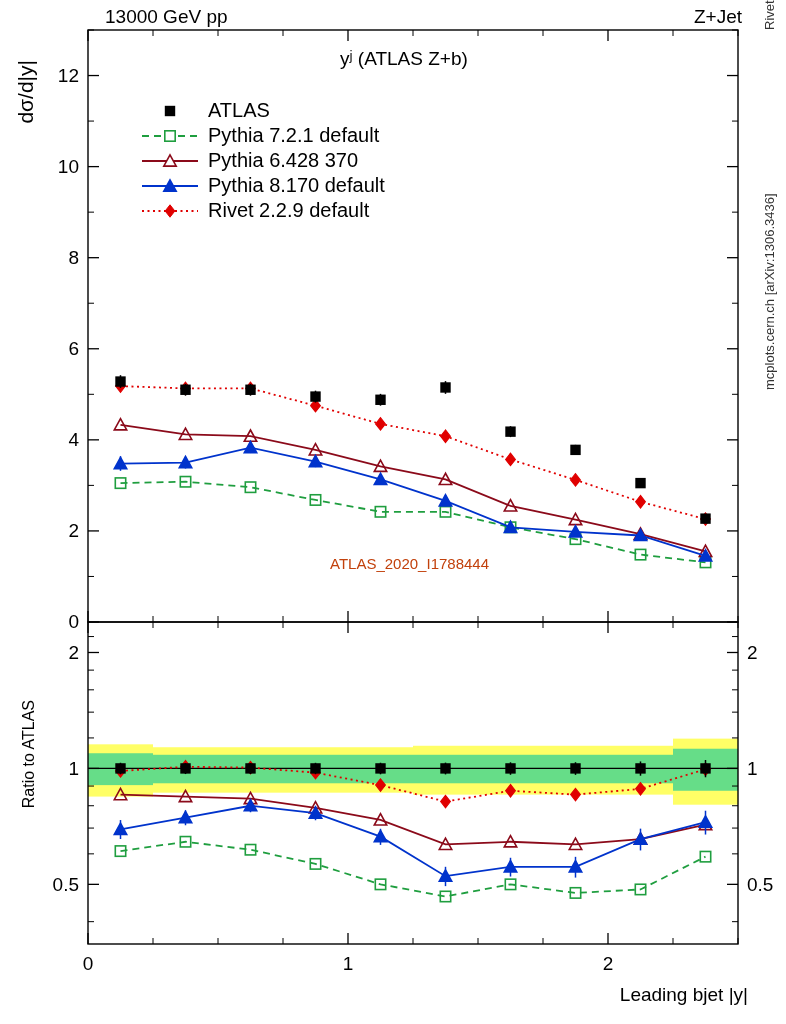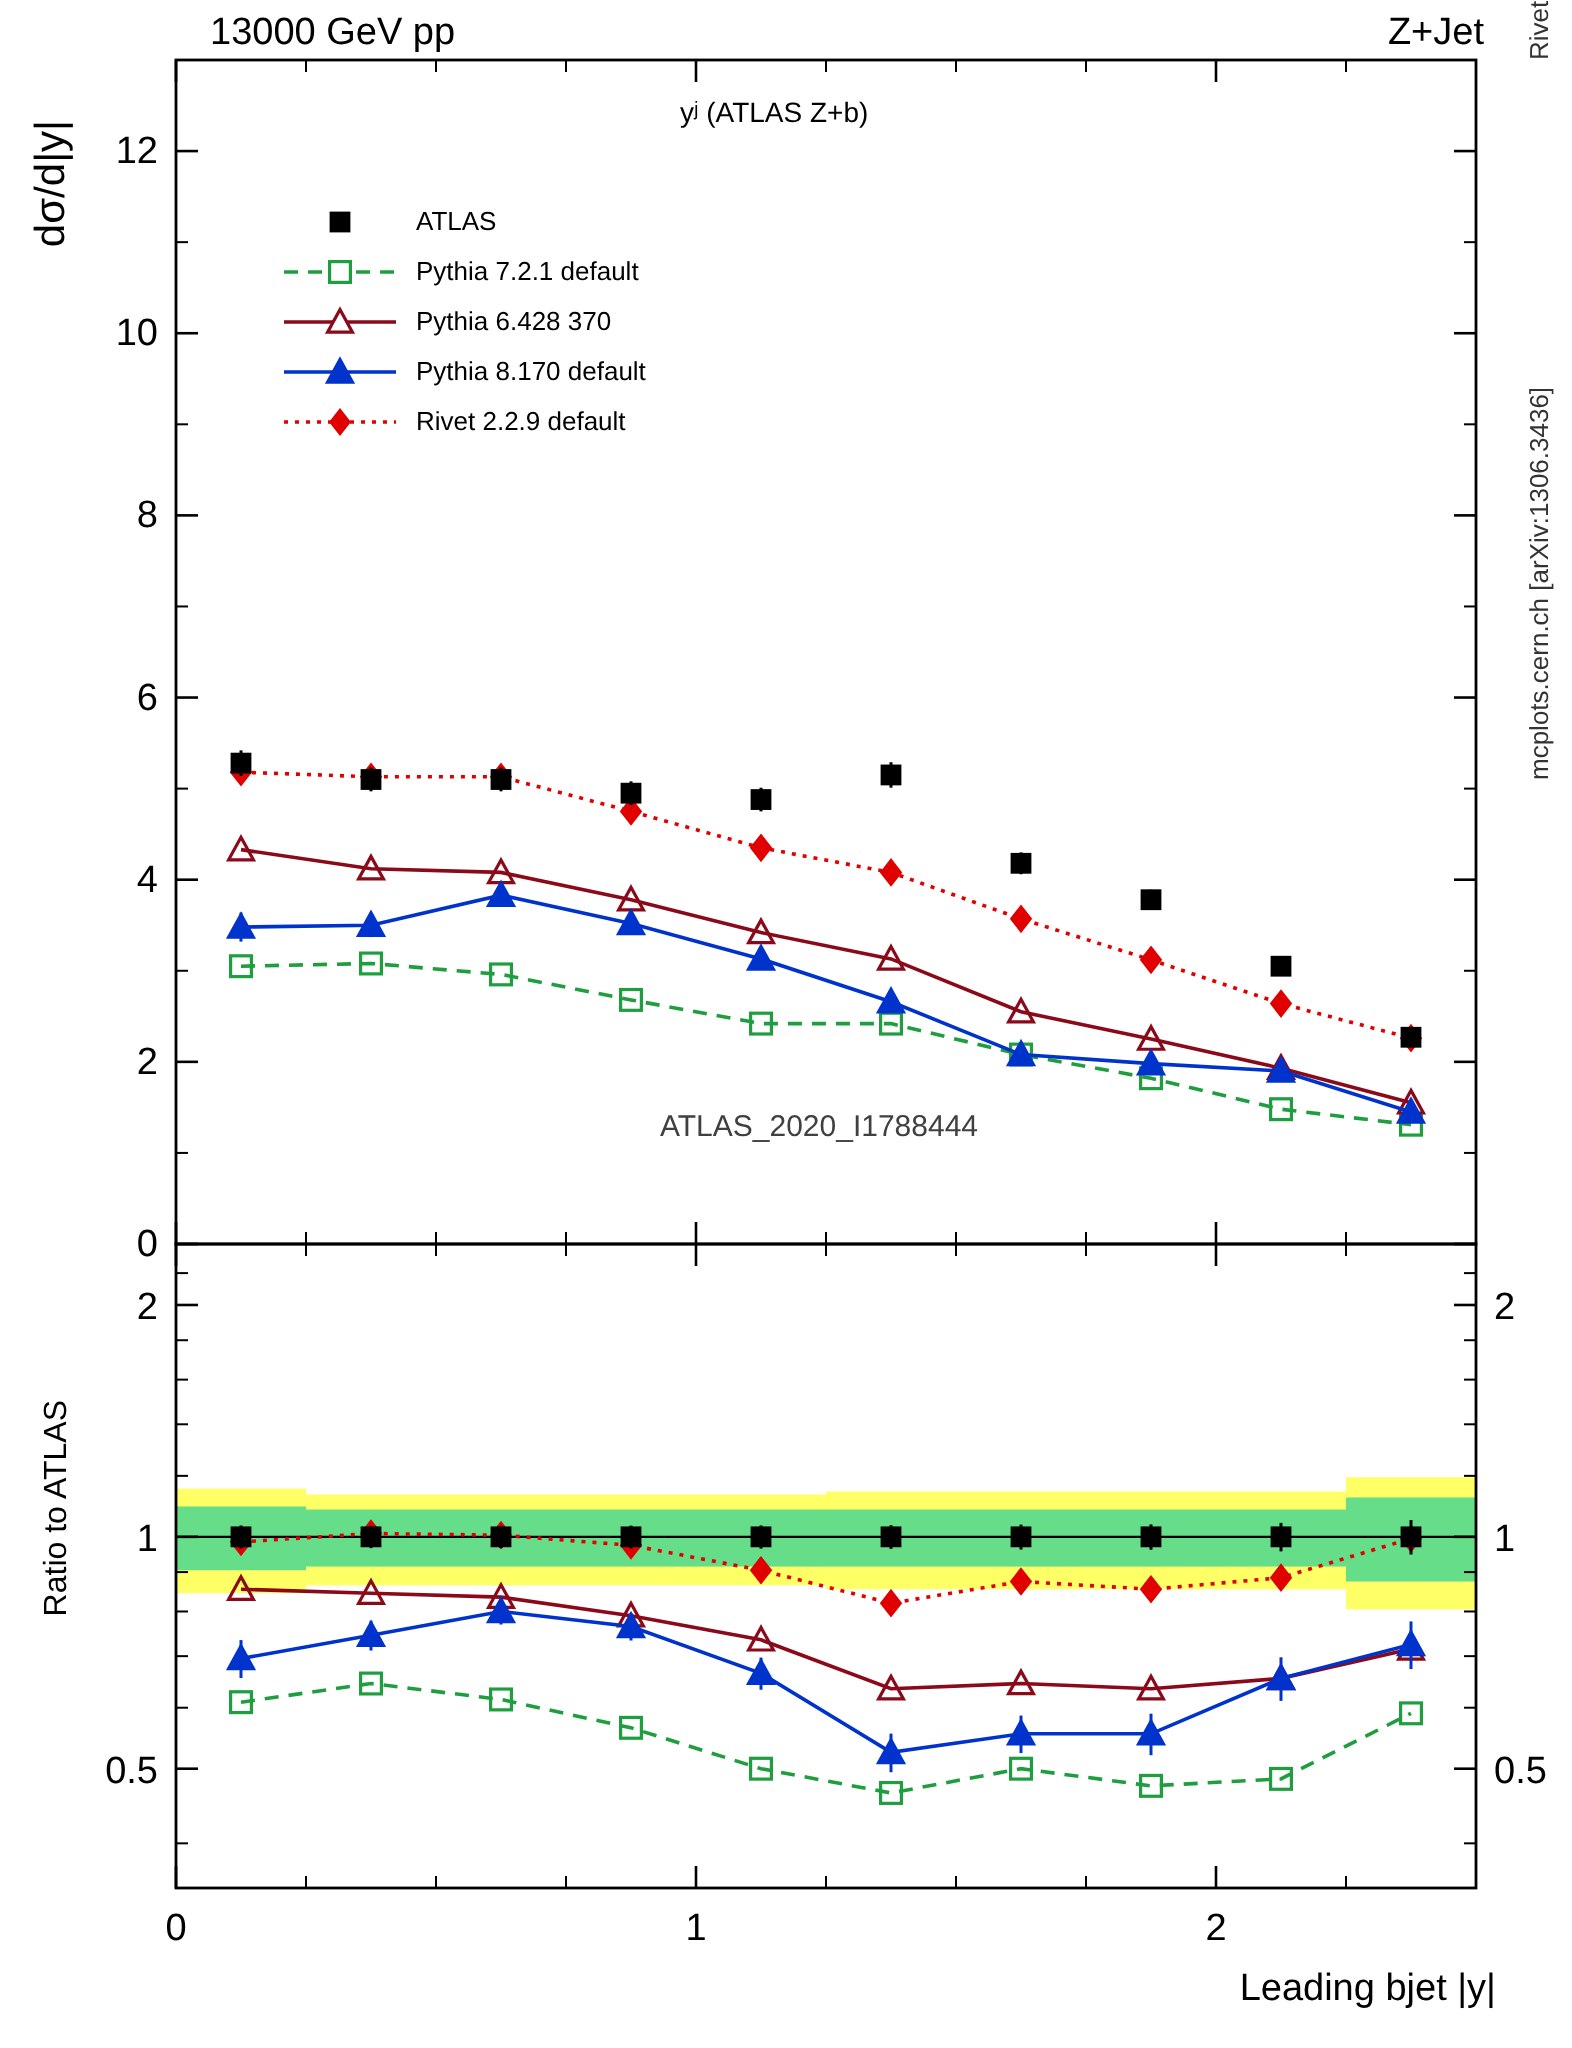--- a/index.html
+++ b/index.html
@@ -12,24 +12,24 @@
 
   
   .rot{position:absolute;transform-origin:0 0;transform:rotate(-90deg);font-size:13px;color:#555;white-space:nowrap;}
   .rot-dark{color:#333;}
 
   svg{position:absolute;left:0;top:0;overflow:visible;}
 
   #ylabel-sigma{position:absolute;left:14px;top:60px;font-size:21px;transform-origin:0 0;transform:rotate(-90deg) translate(-100%,0);}
   #ylabel-ratio{position:absolute;left:20px;top:700px;font-size:16px;transform-origin:0 0;transform:rotate(-90deg) translate(-100%,0);}
 
-  #plot-title{position:absolute;left:340px;top:48px;font-size:14px;}
-  #watermark{position:absolute;left:330px;top:555px;font-size:15px;color:#404040;}
-
-  #legend{position:absolute;left:140px;top:98px;font-size:13px;}
+  #plot-title{position:absolute;left:340px;top:48px;font-size:19px;}
+  #watermark{position:absolute;left:330px;top:555px;font-size:15px;color:#c2410c;}
+
+  #legend{position:absolute;left:140px;top:98px;font-size:20px;}
   .leg-row{display:flex;align-items:center;height:25px;}
   .leg-key{width:62px;height:20px;position:relative;margin-right:6px;}
   .leg-txt{white-space:nowrap;}
 
   #xaxis-title{position:absolute;right:38px;top:984px;font-size:19px;}
 </style>
 </head>
 <body>
 
 <div id="root">

